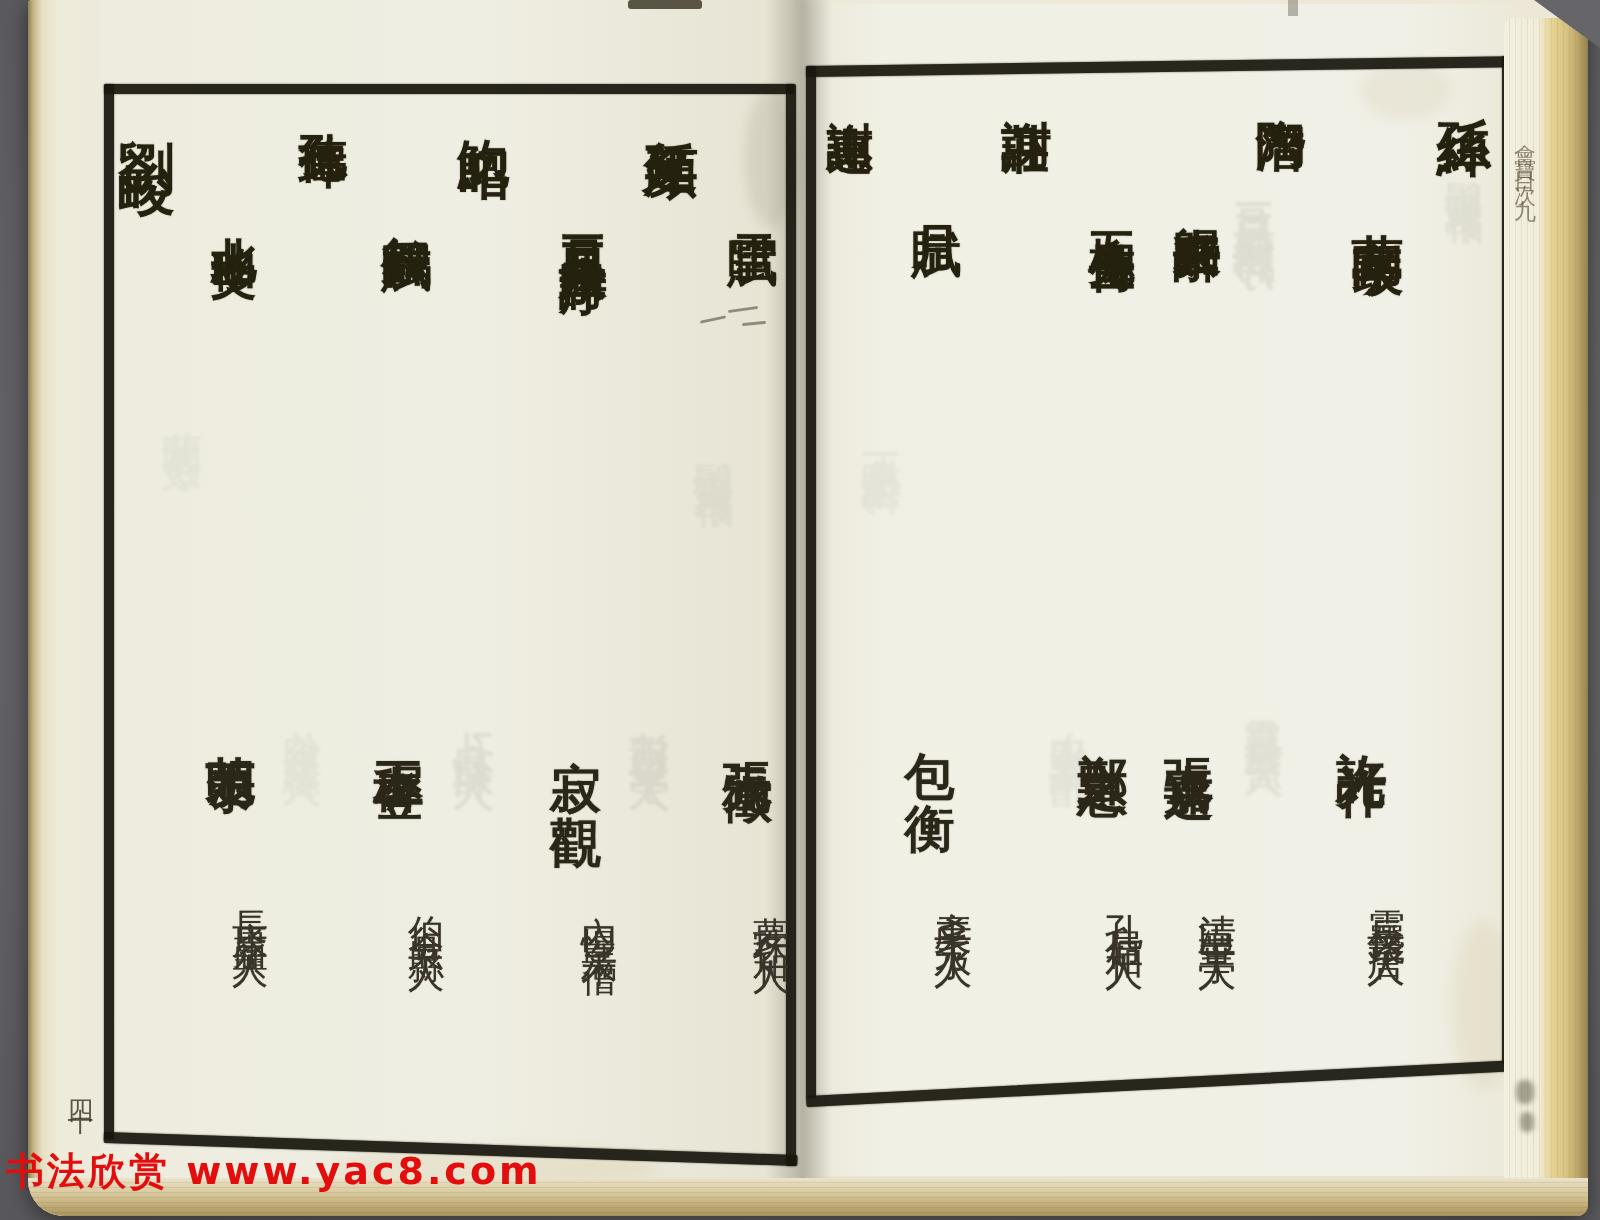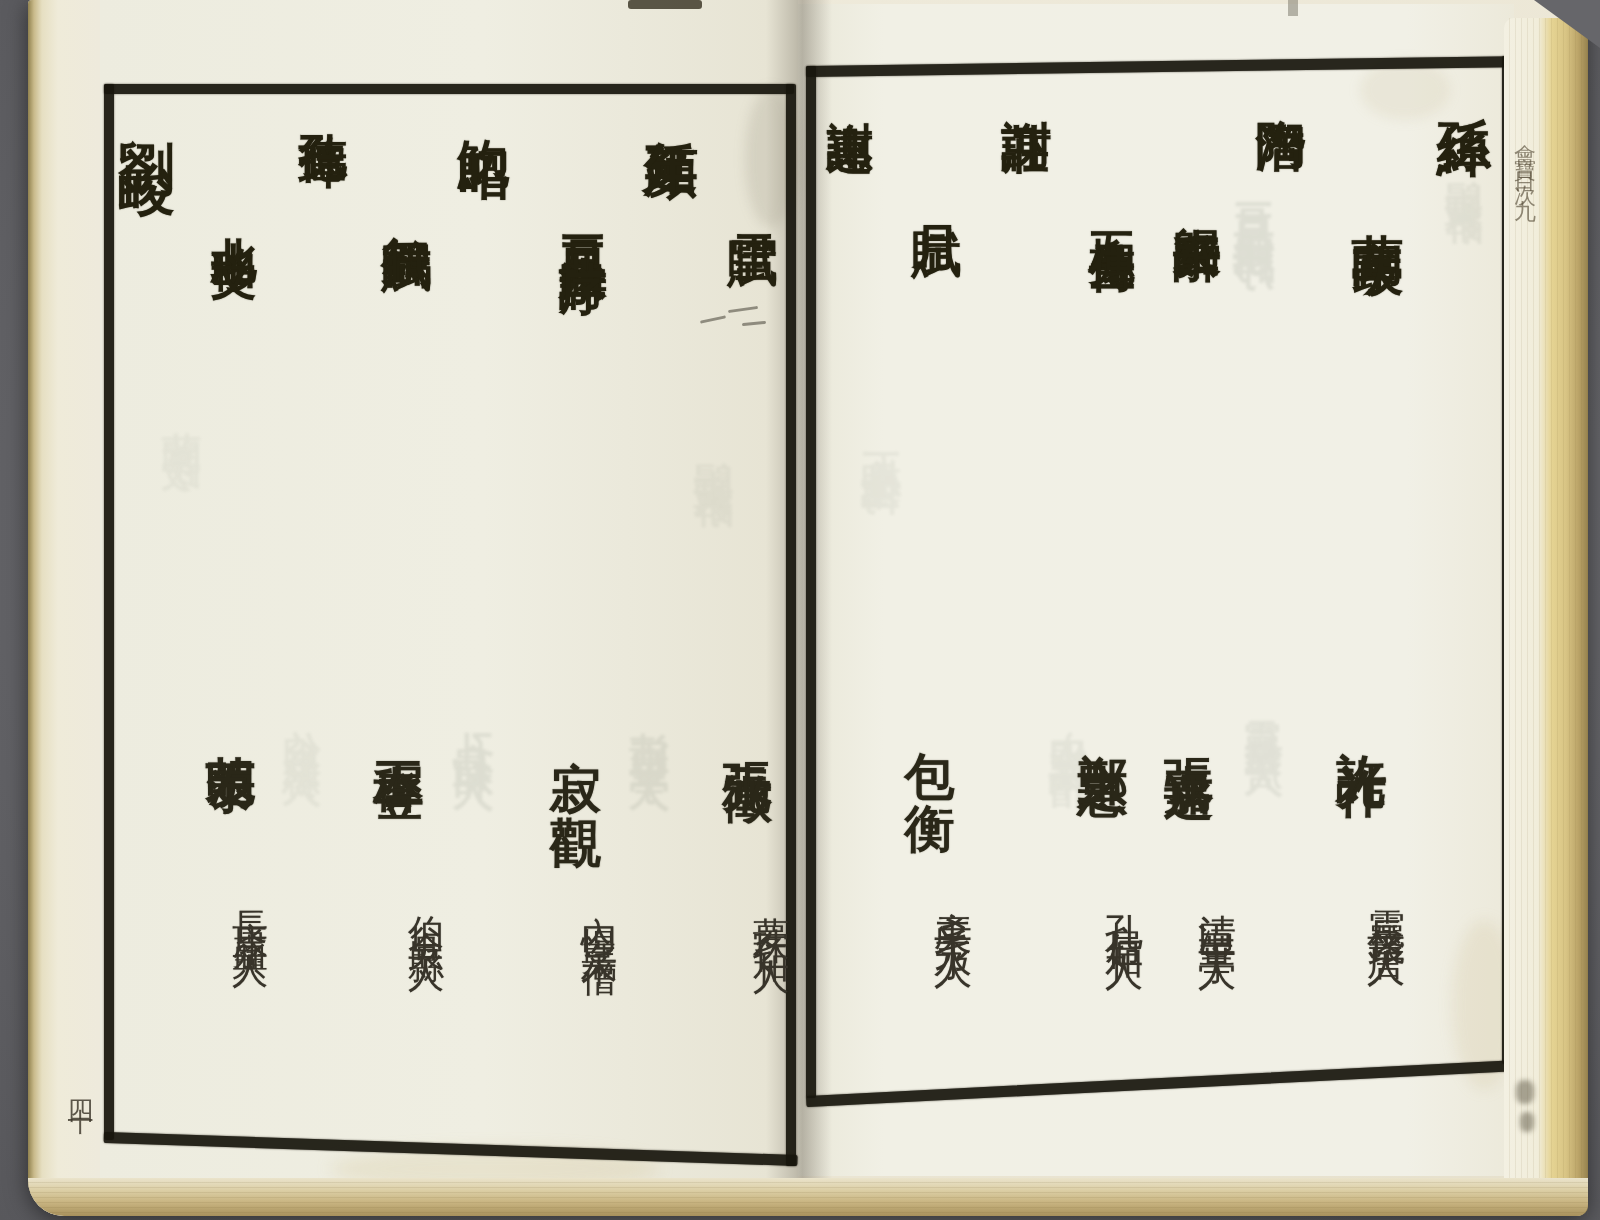--- a/index.html
+++ b/index.html
@@ -131,14 +131,15 @@
   <div class="abs edge edge-left"></div>
   <div class="abs edge edge-right"></div>
   <div class="abs edge edge-bottom"></div>
   <div class="abs corner-tr"></div>
 
   <div class="v margin-v" style="left:1514px;top:126px;font-size:22px;letter-spacing:14px;color:rgba(75,65,45,.6);filter:blur(.5px);font-weight:normal;text-shadow:none;">會寶目次九</div>
   <div class="v margin-v" style="left:68px;top:1080px;font-size:26px;letter-spacing:8px;color:rgba(58,53,40,.82);font-weight:normal;text-shadow:none;">四十</div>
   <div class="abs smudge" style="left:1516px;top:1080px;width:18px;height:24px;"></div>
   <div class="abs smudge" style="left:1520px;top:1112px;width:14px;height:20px;"></div>
 
+  <div class="abs watermark">书法欣赏 www.yac8.com</div>
 
 </div>
 
 </body></html>

